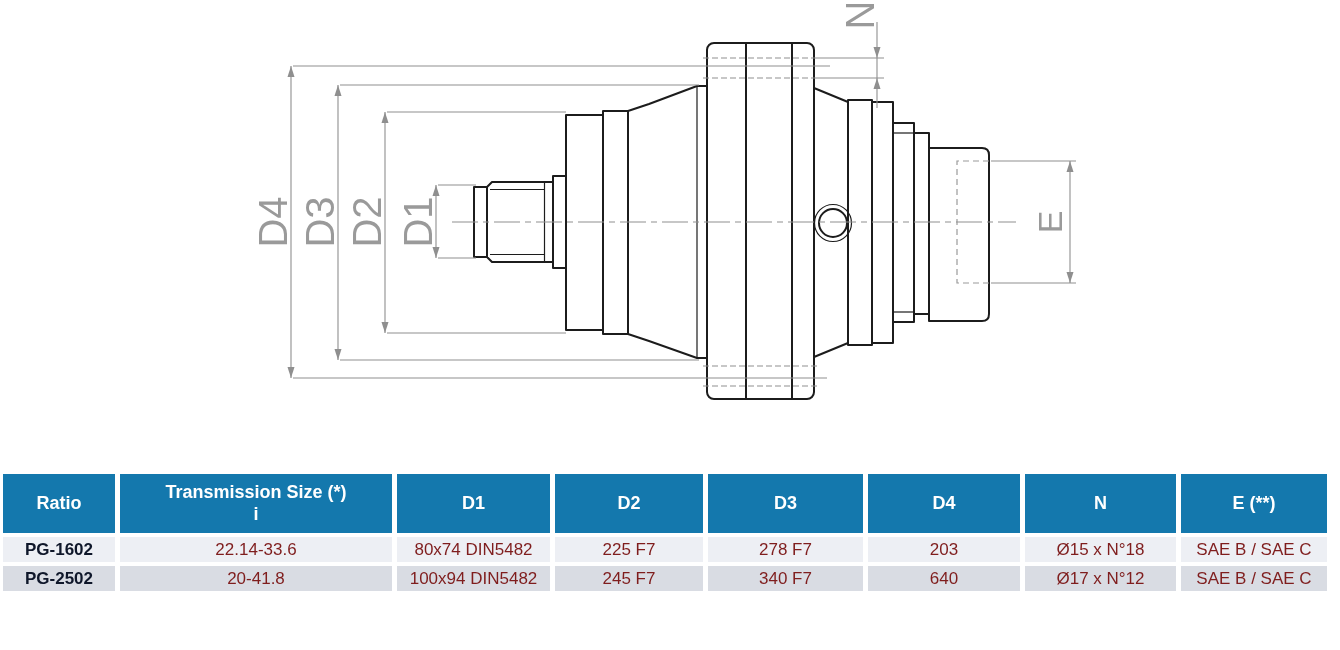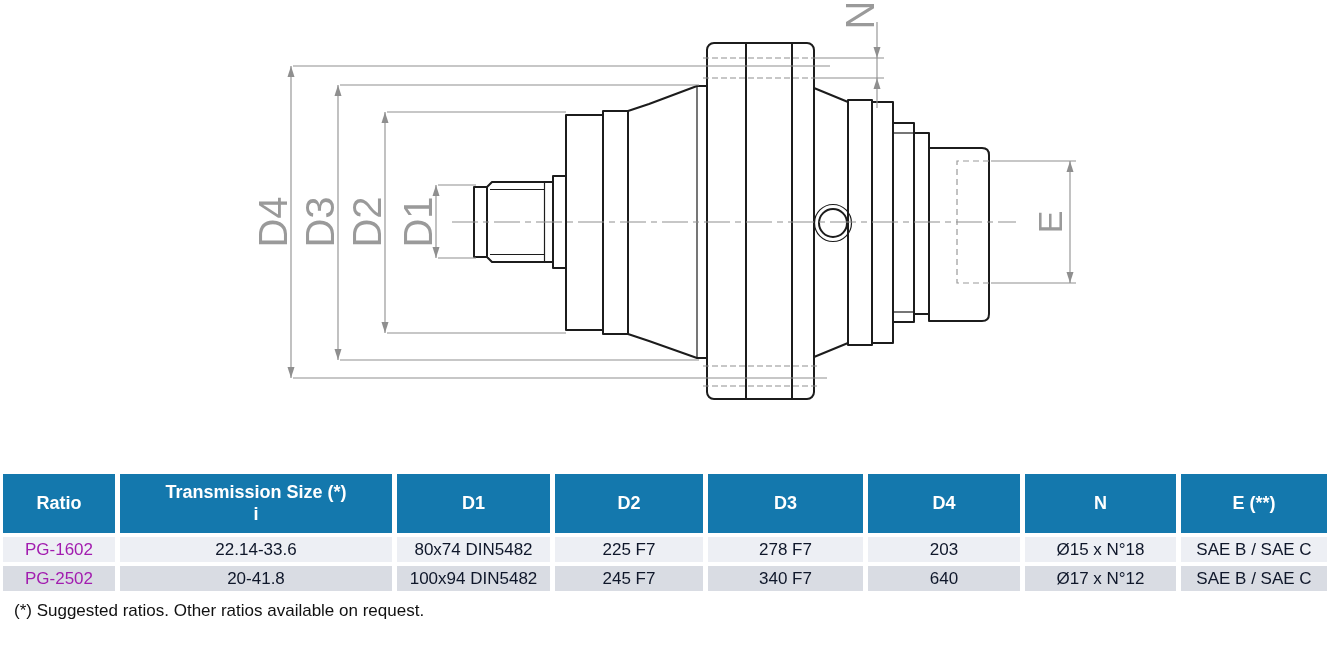--- a/index.html
+++ b/index.html
@@ -23,25 +23,25 @@
     border-collapse:separate; border-spacing:5px 4px;
     table-layout:fixed; width:1334px;
   }
   .spec-table th {
     background:var(--header_bg); color:var(--header_text);
     font-size:18px; font-weight:bold; height:59px;
     text-align:center; vertical-align:middle; line-height:1.2; padding:0;
   }
   .spec-table td {
     height:25px; text-align:center; vertical-align:middle;
-    font-size:17px; color:#0f172a; padding:0;
+    font-size:17px; color:#7f1d1d; padding:0;
   }
   .spec-table tr.r1 td { background:var(--row_odd); }
   .spec-table tr.r2 td { background:var(--row_even); }
-  .spec-table td.size-cell { font-weight:normal; color:#a21caf; }
+  .spec-table td.size-cell { font-weight:bold; color:#0f172a; }
   .hdr-sub { display:block; }
   
   .footnotes {
     position:absolute; left:14px; top:600px;
     font-size:17px; color:var(--footnote_text); line-height:22px;
   }
 </style>
 </head>
 <body>
 
@@ -185,16 +185,15 @@
         <td>245 F7</td>
         <td>340 F7</td>
         <td>640</td>
         <td>Ø17 x N°12</td>
         <td>SAE B / SAE C</td>
       </tr>
     </tbody>
   </table>
 
   <div class="footnotes">
-    <div>(*) Suggested ratios. Other ratios available on request.</div>
   </div>
 
 </div>
 
 </body></html>

